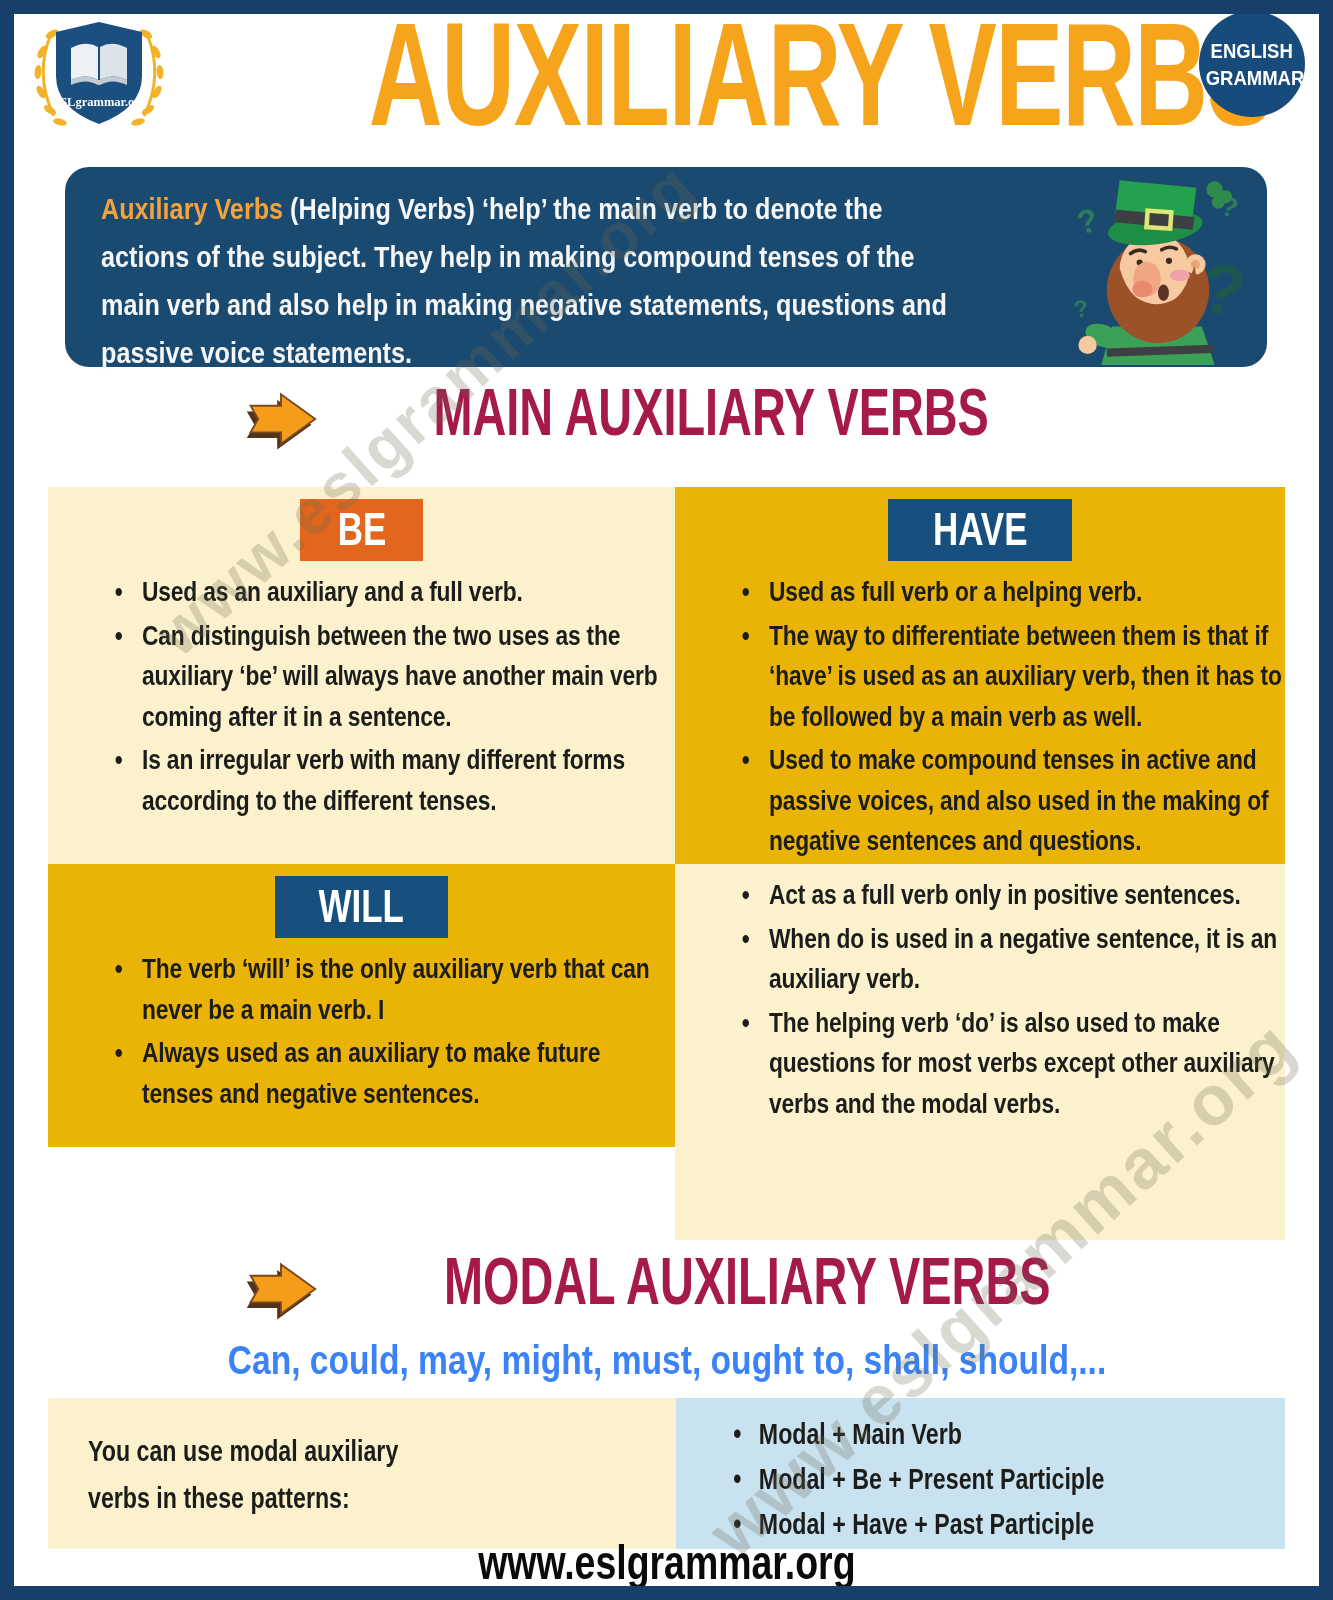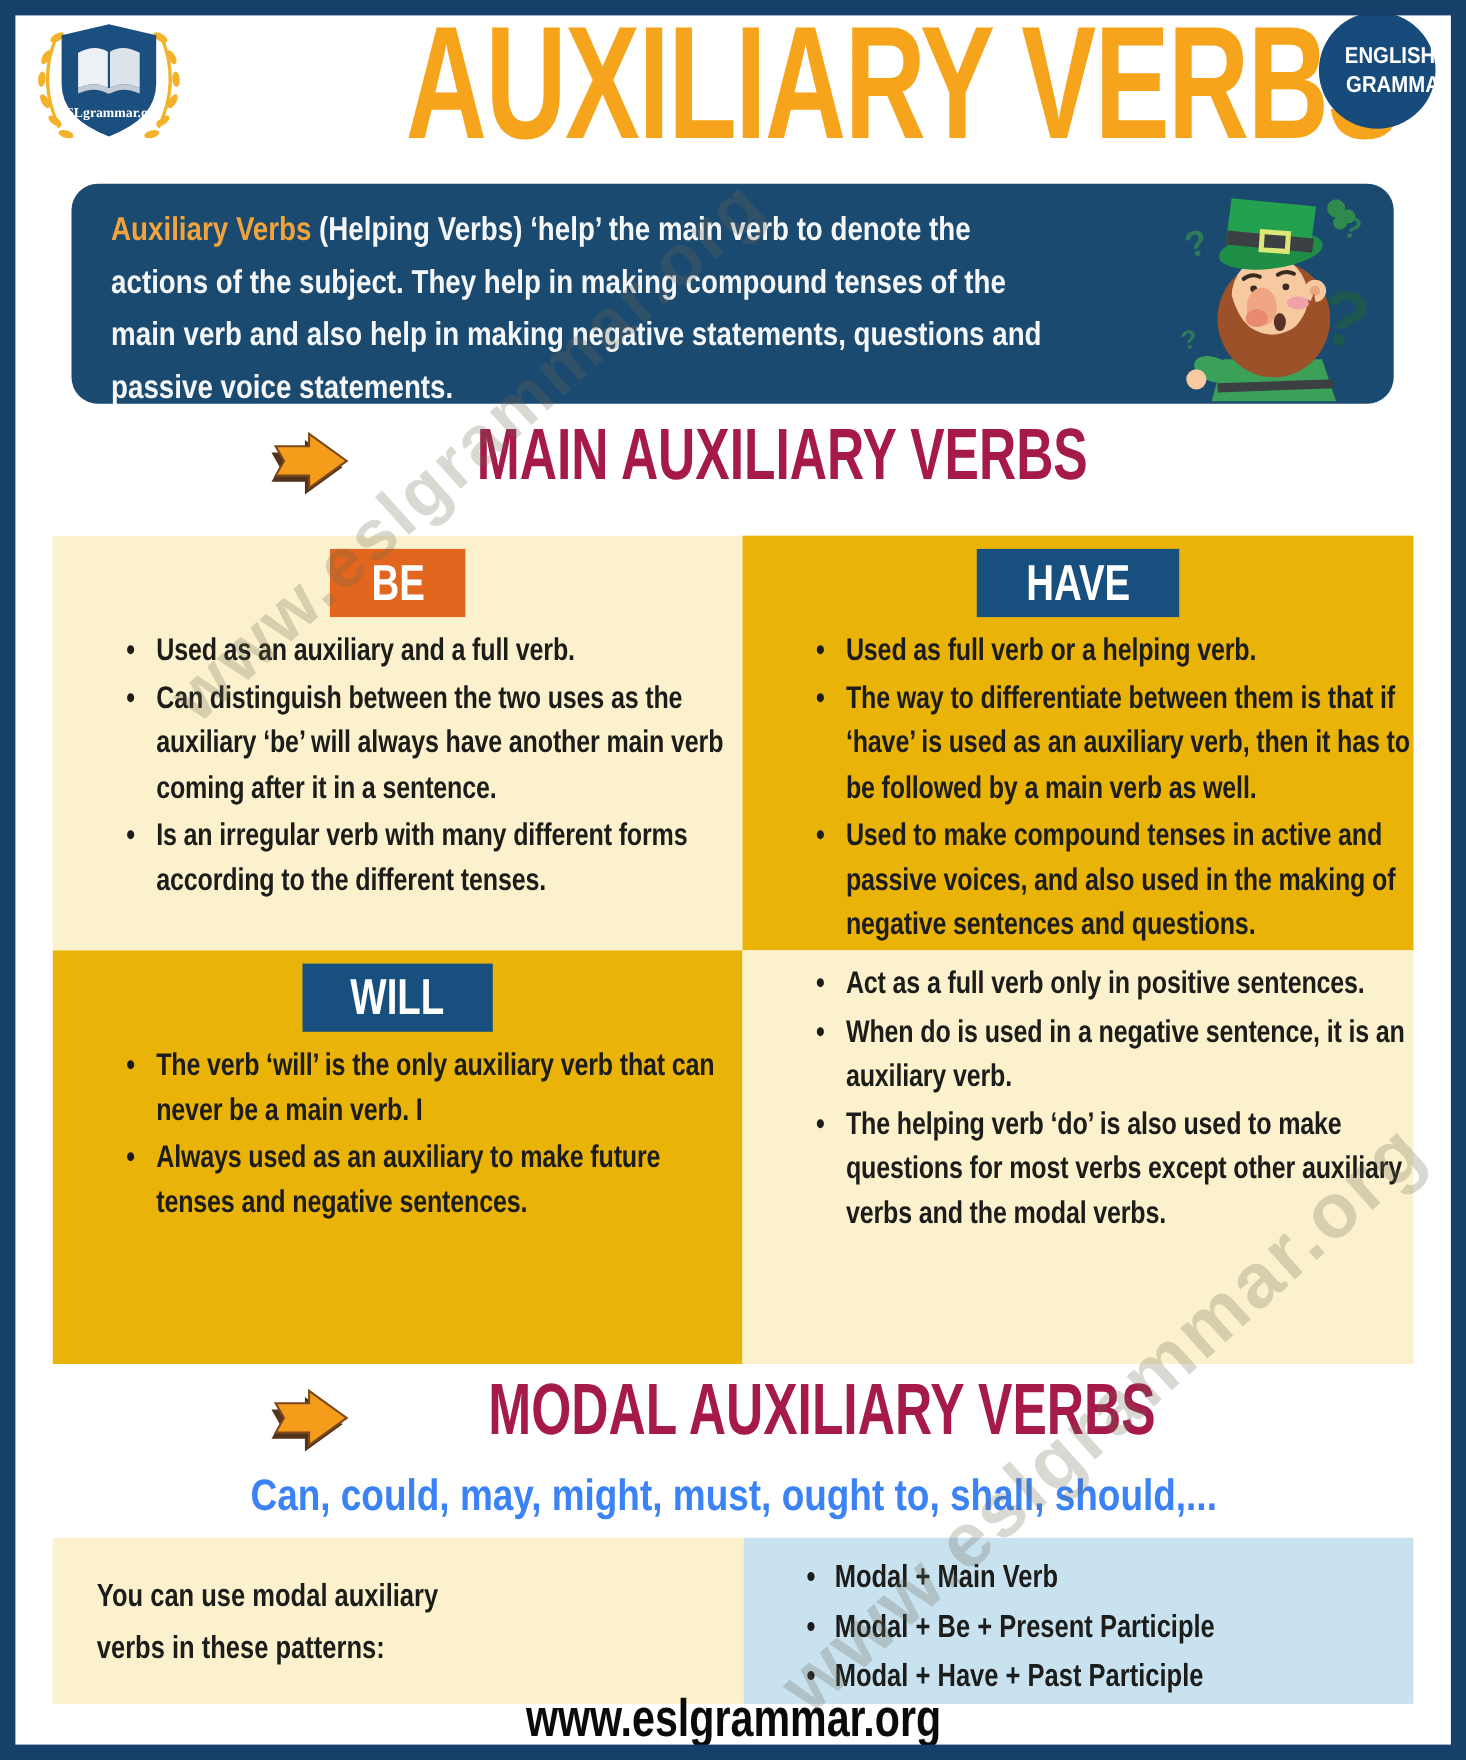--- a/index.html
+++ b/index.html
@@ -11,21 +11,21 @@
   
   .cx{ display:inline-block; transform-origin:center top; white-space:nowrap; }
 
   
   .logo{ position:absolute; left:24px; top:20px; width:150px; height:112px; }
   .title{ position:absolute; left:175px; right:55px; top:14px; height:124px; text-align:center;
           font-weight:bold; font-size:146px; line-height:122px; color:#F7A41D; letter-spacing:-2px; }
   .title .cx{ transform:scaleX(.70); }
   .badge{ position:absolute; left:1199px; top:11px; width:106px; height:106px; border-radius:50%;
           background:#174B7B; color:#fff; text-align:center; padding-top:26px; }
-  .badge div{ font-weight:bold; font-size:21px; line-height:27px;padding-left:18px; }
+  .badge div{ font-weight:bold; font-size:21px; line-height:27px; }
   .badge .cx{ transform:scaleX(.88); }
 
   
   .intro{ position:absolute; left:65px; top:167px; width:1202px; height:200px; background:#1B4A70;
           border-radius:24px; color:#F4F6F8; }
   .intro-text{ position:absolute; left:36px; top:18px; }
   .iline{ font-weight:bold; font-size:30px; line-height:48px; transform:scaleX(.84);
           transform-origin:left center; white-space:nowrap; }
   .hl{ color:#F2A33C; }
   .mascot{ position:absolute; right:16px; top:6px; width:186px; height:192px; }
@@ -41,21 +41,21 @@
   .modal-sub{ position:absolute; left:0; right:0; top:1334px; text-align:center;
               font-weight:bold; font-size:40px; line-height:52px; color:#3b82f6; }
   .modal-sub .cx{ transform:scaleX(.84); }
 
   
   .cell{ position:absolute; overflow:hidden; }
   .bg-cream{ background:#FBF2CD; }
   .bg-blue{ background:#eab308; }
   #cell-be  { left:48px;  top:487px; width:627px; height:377px; }
   #cell-have{ left:675px; top:487px; width:610px; height:377px; }
-  #cell-will{ left:48px;  top:864px; width:627px; height:376px; }
+  #cell-will{ left:48px;  top:864px; width:627px; height:283px; }
   #cell-do  { left:675px; top:864px; width:610px; height:376px; }
   .q-head-row{ text-align:center; margin-top:12px; }
   .q-head{ display:inline-block; height:62px; padding:0 30px; color:#fff; font-weight:bold;
            font-size:46px; line-height:60px; }
   .q-head .cx{ transform:scaleX(.76); }
   .hd-orange{ background:#E2661D; }
   .hd-navy{ background:#17507F; }
   .q-list{ list-style:none; margin:10px 0 0 62px; width:690px; transform:scaleX(.80);
            transform-origin:left top; color:#1C1C1A; font-weight:bold; font-size:28.5px;
            line-height:40.5px; letter-spacing:-0.2px; }

